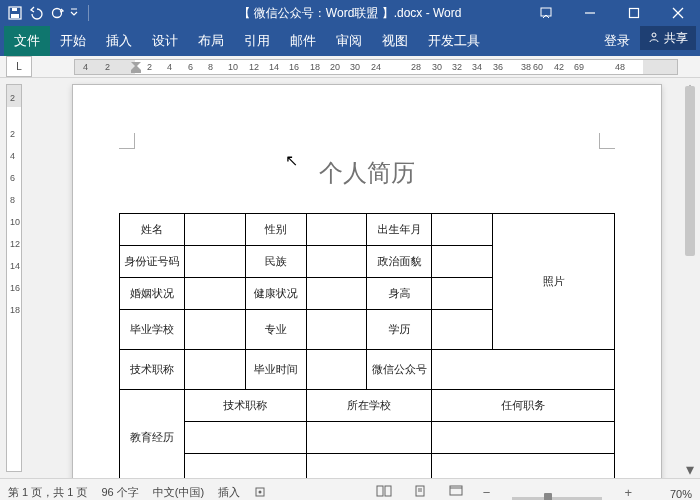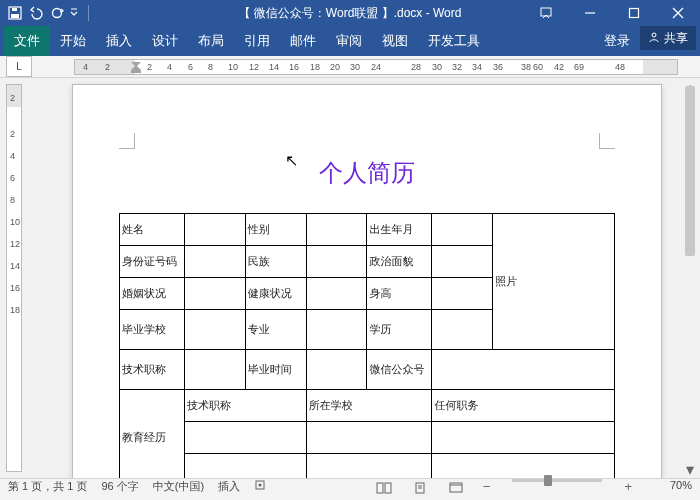--- a/index.html
+++ b/index.html
@@ -45,27 +45,27 @@
   .vscroll .arrow { position: absolute; left: 0; right: 0; height: 14px; display:flex; align-items:center; justify-content:center; color:#666; }
   .vscroll .arrow.up { top: -2px; } .vscroll .arrow.down { bottom: -2px; }
 
   .page { position: absolute; left: 72px; top: 6px; width: 590px; height: 640px; background: #fff; border: 1px solid #bbb; box-shadow: 0 2px 6px rgba(0,0,0,.15); }
   .crop { position: absolute; width: 16px; height: 16px; border-color: #b0b0b0; }
   .crop.tl { top: 48px; left: 46px; border-left: 1px solid #b0b0b0; border-top: 1px solid #b0b0b0; transform: rotate(180deg);}
   .crop.tr { top: 48px; right: 46px; border-right: 1px solid #b0b0b0; border-top: 1px solid #b0b0b0; transform: rotate(180deg);}
 
   .cursor { position: absolute; left: 212px; top: 66px; font-size: 16px; color: #000; pointer-events: none; }
 
-  .doc-title { text-align: center; font-family: SimSun, serif; font-size: 24px; color: #6d28d9; margin-top: 72px; }
+  .doc-title { text-align: center; font-family: SimSun, serif; font-size: 24px; color: #737373; margin-top: 72px; }
   .tbl { margin: 24px auto 0 auto; border-collapse: collapse; width: 496px; font-family: SimSun, serif; font-size: 11px; color: #222; }
-  .tbl td { border: 1px solid #000; height: 32px; vertical-align: middle; padding: 0 2px; }
+  .tbl td { border: 1px solid #000; height: 32px; text-align: center; vertical-align: middle; padding: 0 2px; }
   .tbl .wide td { height: 40px; }
 
   
-  .status { height: 22px; background: #f3f3f3; border-top: 1px solid #d4d4d4; display: flex; align-items: flex-start; font-size: 11px; color: #444; padding: 0 8px; gap: 14px; }
+  .status { height: 22px; background: #f3f3f3; border-top: 1px solid #d4d4d4; display: flex; align-items: flex-end; font-size: 11px; color: #444; padding: 0 8px; gap: 14px; }
   .status .spacer { flex: 1; }
   .status .viewbtn { width: 22px; height: 18px; display: flex; align-items: center; justify-content: center; }
   .status .slider { width: 90px; height: 3px; background: #c9c9c9; position: relative; margin: 0 6px; }
   .status .slider .knob { position: absolute; left: 32px; top: -4px; width: 8px; height: 11px; background: #888; border-radius: 1px; }
   .status .zoom { min-width: 44px; text-align: right; }
   .status .sign { font-size: 13px; color: #666; padding: 0 2px;}
 </style>
 </head>
 <body>
 

